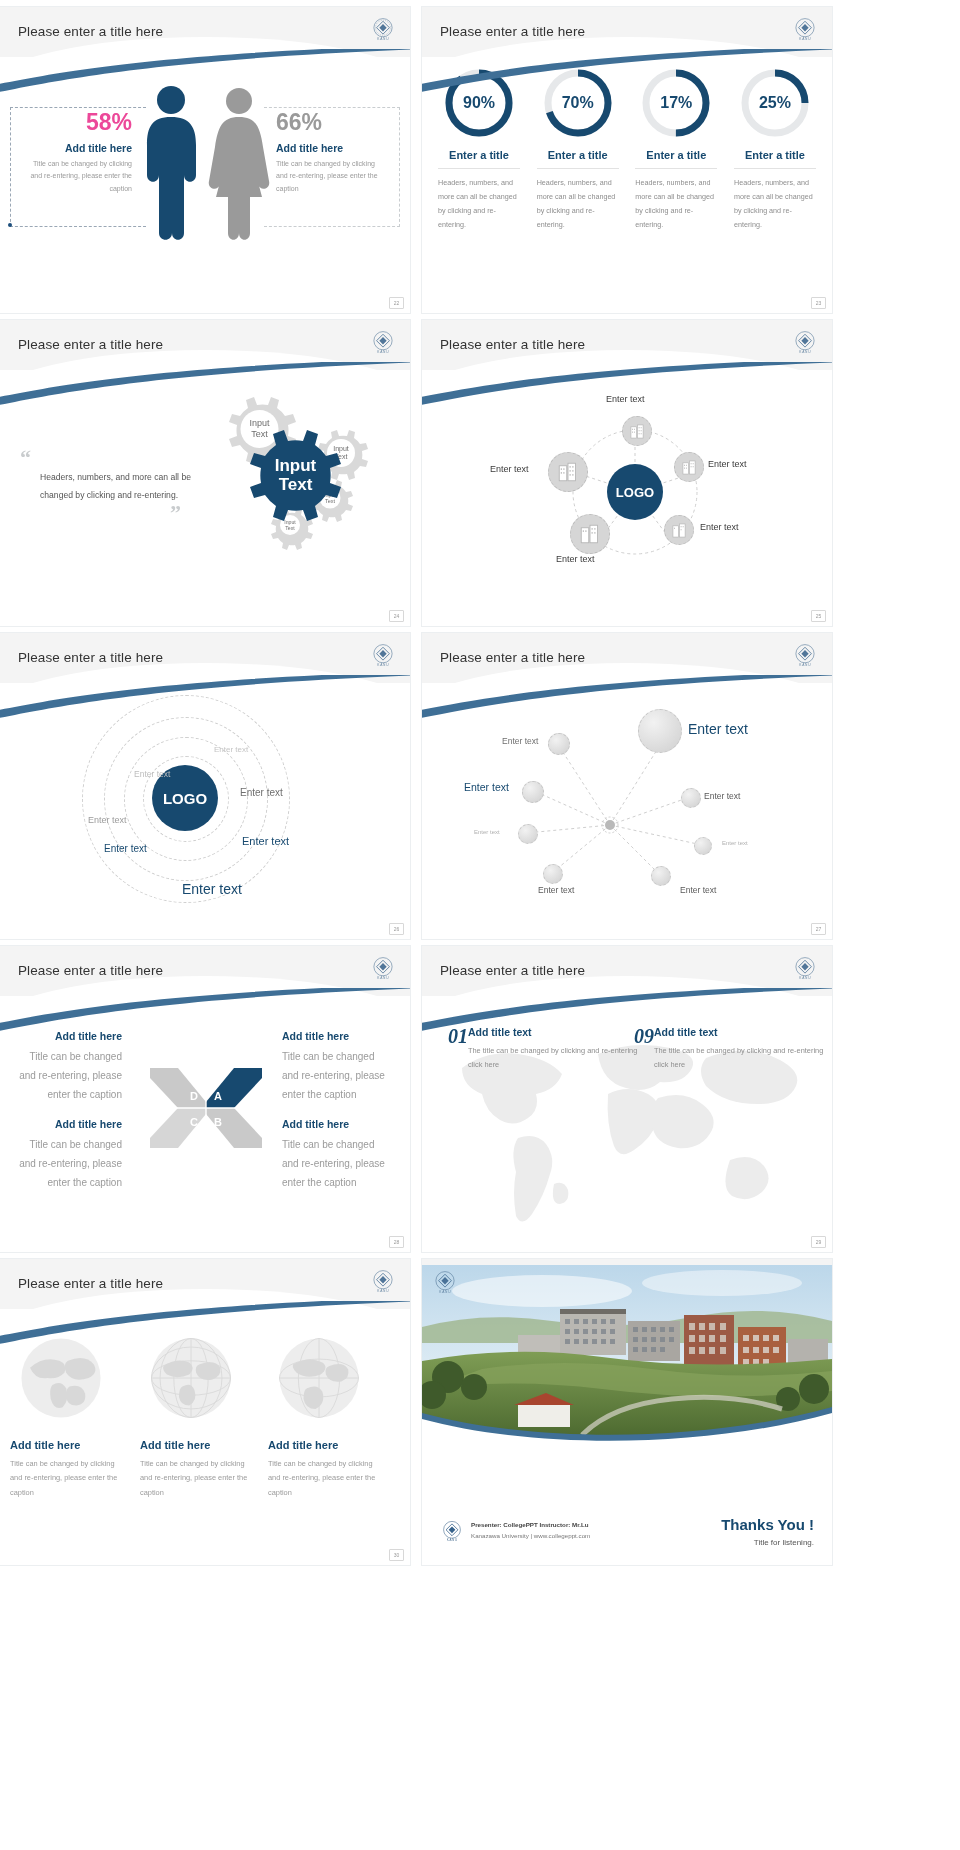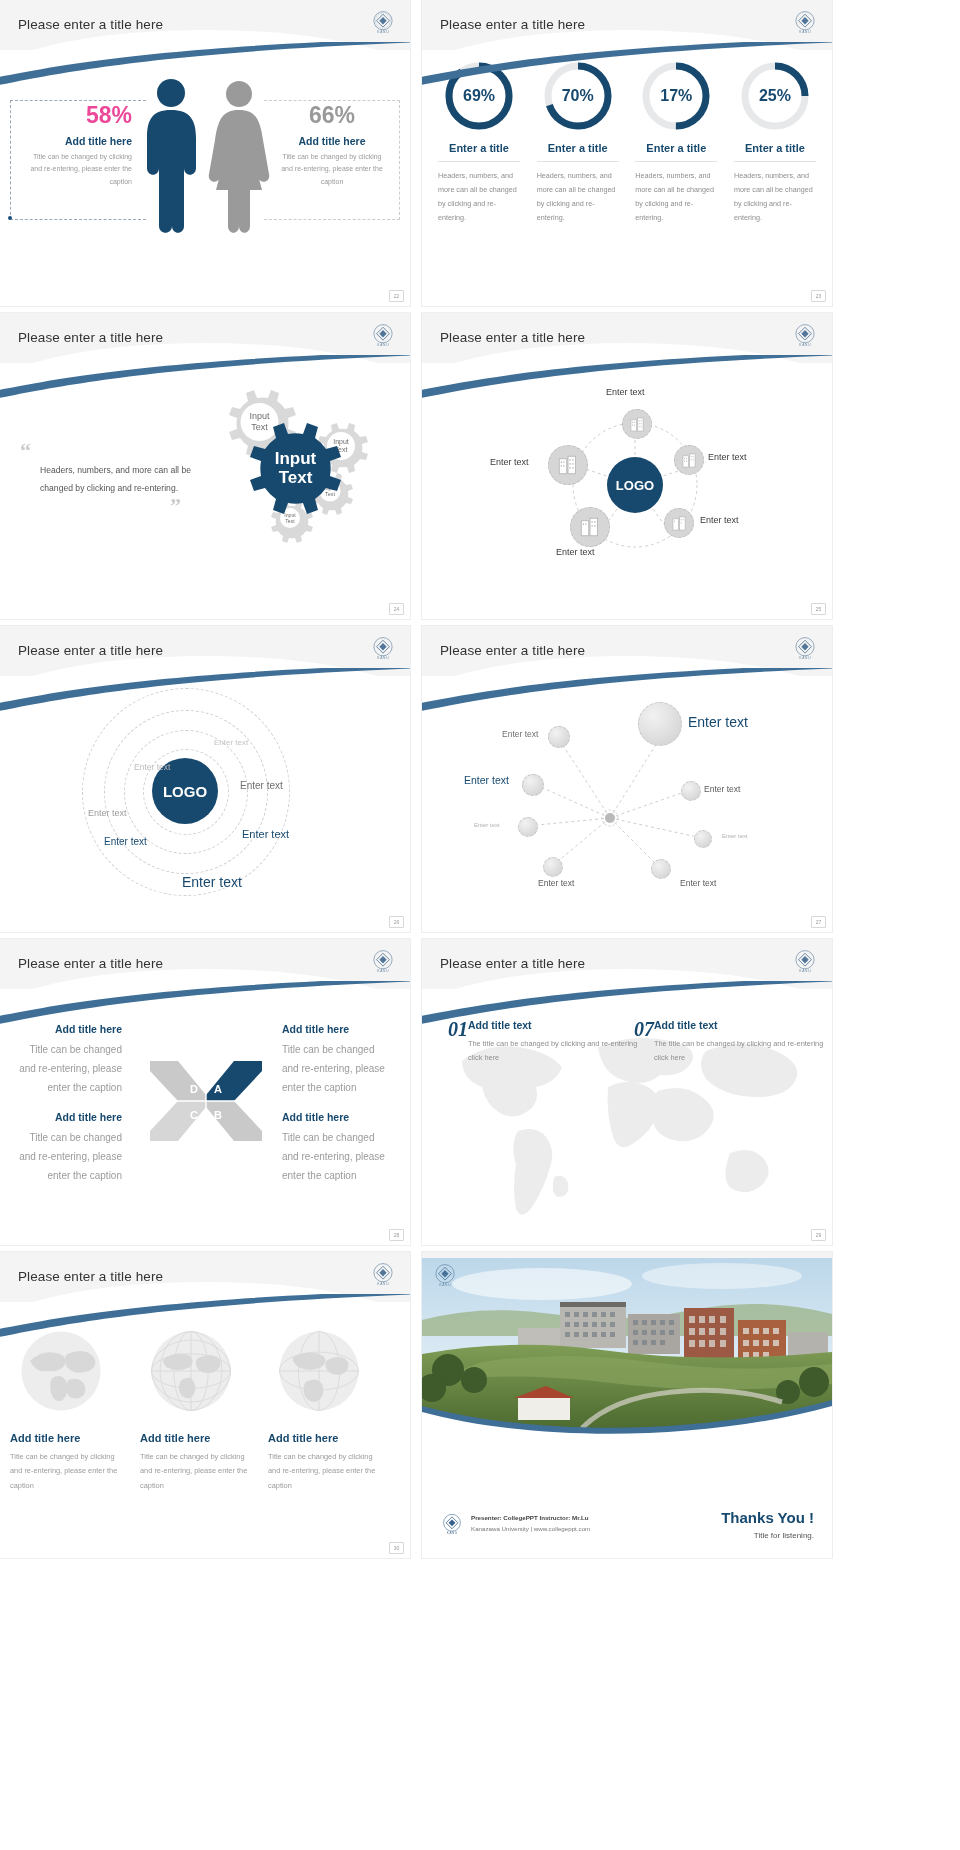--- a/index.html
+++ b/index.html
@@ -1,17 +1,17 @@
 <!DOCTYPE html>
 <html><head>
 <meta charset="utf-8">
 <style>
   html,body{margin:0;padding:0;background:#ffffff;}
   body{width:960px;height:1850px;font-family:"Liberation Sans",sans-serif;-webkit-font-smoothing:antialiased;}
-  .grid{display:grid;grid-template-columns:410px 410px;grid-auto-rows:310px;column-gap:12px;row-gap:3px;padding:0 0 0 0;}
+  .grid{display:grid;grid-template-columns:410px 410px;grid-auto-rows:310px;column-gap:12px;row-gap:3px;padding:0 0 0 0;margin-top:7px;}
   .slide{position:relative;width:410px;height:306px;background:#ffffff;overflow:hidden;box-shadow:0 0 0 1px #eceff1;}
   .slide .hdr{position:absolute;left:0;top:0;width:410px;height:50px;background:#f4f4f4;overflow:hidden;}
   .slide .hdr::after{content:"";position:absolute;left:-10px;top:30px;width:430px;height:60px;background:#ffffff;border-radius:60% 60% 0 0 / 100% 100% 0 0;}
   .title{position:absolute;left:18px;top:17px;font-size:13.5px;color:#333;letter-spacing:.1px;z-index:5;}
   .emblem{position:absolute;right:14px;top:9px;width:26px;height:26px;z-index:6;opacity:.85;}
   .swoosh{position:absolute;left:-6px;top:42px;width:430px;height:46px;overflow:hidden;z-index:3;}
   .swoosh svg{display:block;}
   .pg{position:absolute;right:6px;bottom:4px;width:13px;height:10px;border:1px solid #d8d8d8;border-radius:1px;font-size:5px;color:#9a9a9a;display:flex;align-items:center;justify-content:center;background:#fff;}
   .body{position:absolute;left:0;top:52px;width:410px;height:254px;}
 
@@ -115,21 +115,21 @@
         <svg class="figure" style="left:140px;top:24px;" width="62" height="160" viewBox="0 0 62 160">
           <circle cx="31" cy="17" r="14" fill="#17496f"></circle>
           <path d="M31 34 C12 34 7 44 7 62 L7 92 C7 101 19 101 19 92 L19 66 L19 150 C19 159 32 159 32 150 L32 104 L32 150 C32 159 44 159 44 150 L44 66 L44 92 C44 101 56 101 56 92 L56 62 C56 44 50 34 31 34 Z" fill="#17496f"></path>
         </svg>
 
         <svg class="figure" style="left:206px;top:26px;" width="66" height="158" viewBox="0 0 66 158">
           <circle cx="33" cy="16" r="13" fill="#9a9a9a"></circle>
           <path d="M33 32 C16 32 12 42 9 62 L3 96 C1 104 12 107 14 99 L20 74 L10 112 L22 112 L22 148 C22 157 33 157 33 148 L33 114 L33 148 C33 157 44 157 44 148 L44 112 L56 112 L46 74 L52 99 C54 107 65 104 63 96 L57 62 C54 42 50 32 33 32 Z" fill="#9a9a9a"></path>
         </svg>
 
-        <div style="position:absolute;right:22px;top:50px;width:112px;text-align:center;">
+        <div style="position:absolute;right:22px;top:50px;width:112px;text-align:left;">
           <div class="pct g">66%</div>
           <div class="addt">Add title here</div>
           <div class="capt">Title can be changed by clicking and re-entering, please enter the caption</div>
         </div>
       </div>
     </div>
     <div class="pg">22</div>
   </div>
 
   <div class="slide">
@@ -148,21 +148,21 @@
     </div>
     <div class="body">
       <div class="donuts">
 
         <div class="dcol">
           <div class="ring">
             <svg width="72" height="72" viewBox="0 0 72 72">
               <circle cx="36" cy="36" r="30" fill="none" stroke="#e6e8ea" stroke-width="7"></circle>
               <circle cx="36" cy="36" r="30" fill="none" stroke="#17496f" stroke-width="7" stroke-dasharray="169.6 188.5" transform="rotate(-90 36 36)"></circle>
             </svg>
-            <div class="val">69%</div>
+            <div class="val">90%</div>
           </div>
           <div class="dtitle">Enter a title</div>
           <div class="dtext">Headers, numbers, and more can all be changed by clicking and re-entering.</div>
         </div>
 
         <div class="dcol">
           <div class="ring">
             <svg width="72" height="72" viewBox="0 0 72 72">
               <circle cx="36" cy="36" r="30" fill="none" stroke="#e6e8ea" stroke-width="7"></circle>
               <circle cx="36" cy="36" r="30" fill="none" stroke="#17496f" stroke-width="7" stroke-dasharray="131.9 188.5" transform="rotate(-90 36 36)"></circle>
@@ -546,21 +546,21 @@
 
       <div class="numrow" style="left:26px;">
         <div class="num">01</div>
         <div>
           <div class="nh">Add title text</div>
           <div class="np">The title can be changed by clicking and re-entering click here</div>
         </div>
       </div>
 
       <div class="numrow" style="left:212px;">
-        <div class="num">07</div>
+        <div class="num">09</div>
         <div>
           <div class="nh">Add title text</div>
           <div class="np">The title can be changed by clicking and re-entering click here</div>
         </div>
       </div>
     </div>
     <div class="pg">29</div>
   </div>
 
   <div class="slide">

